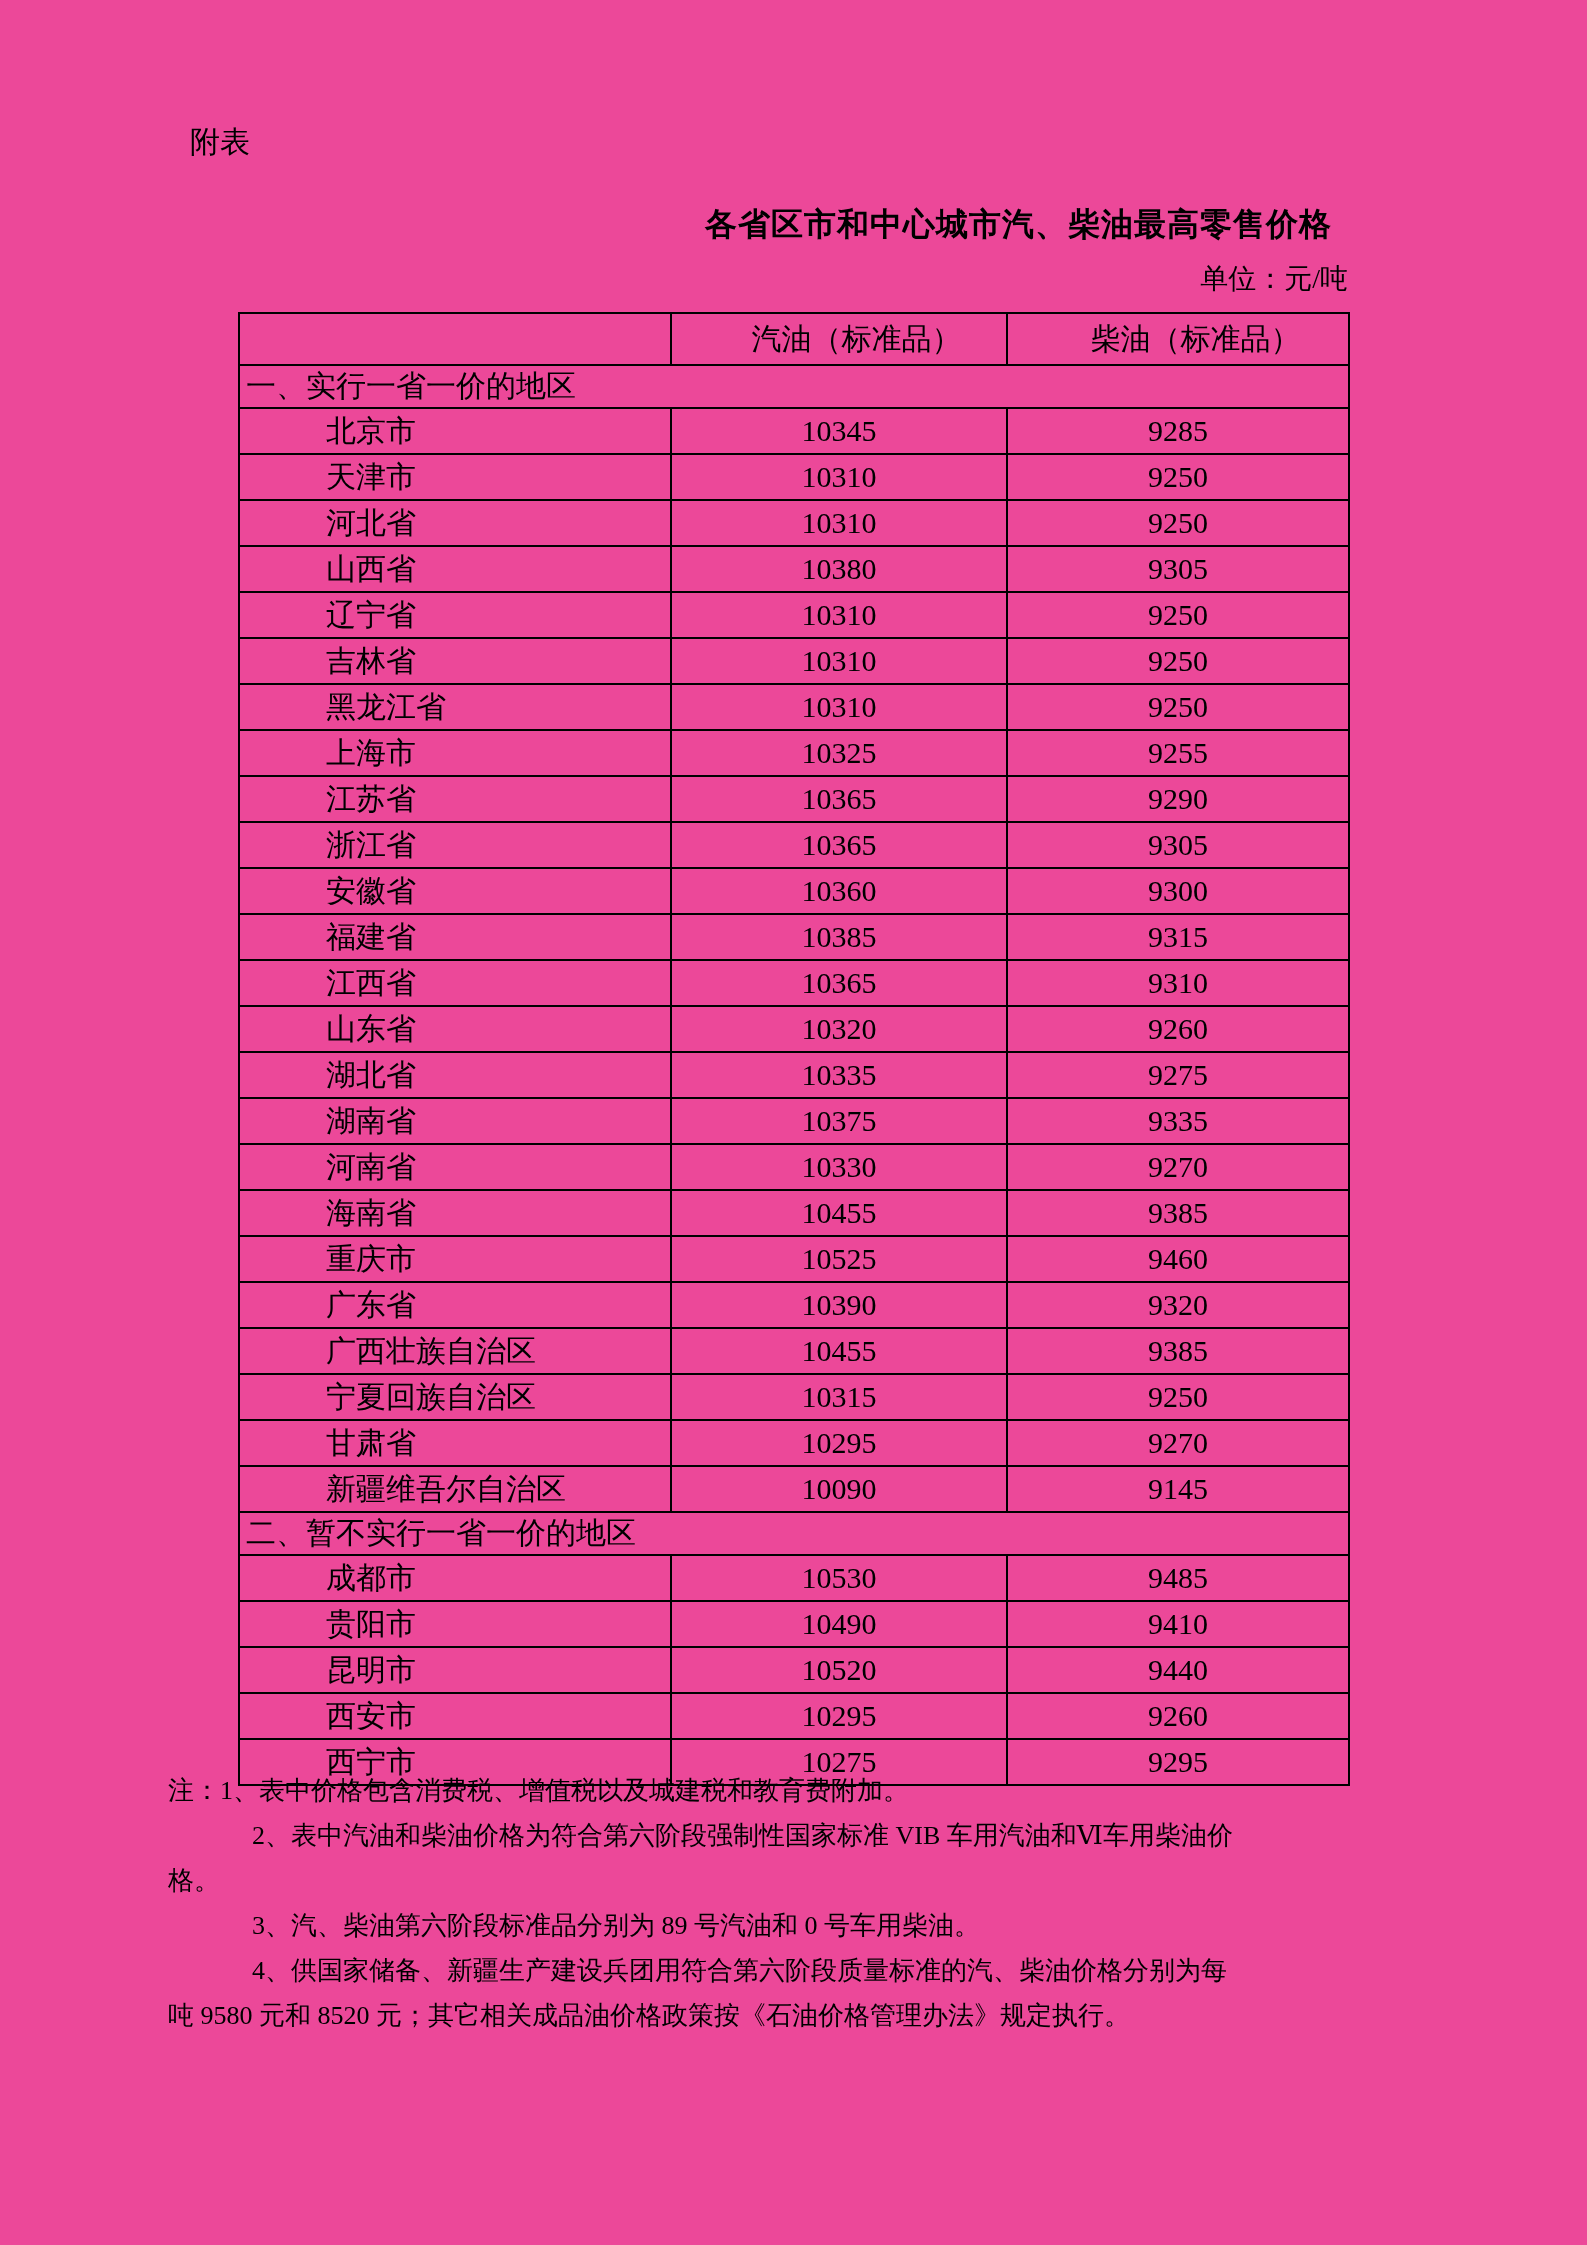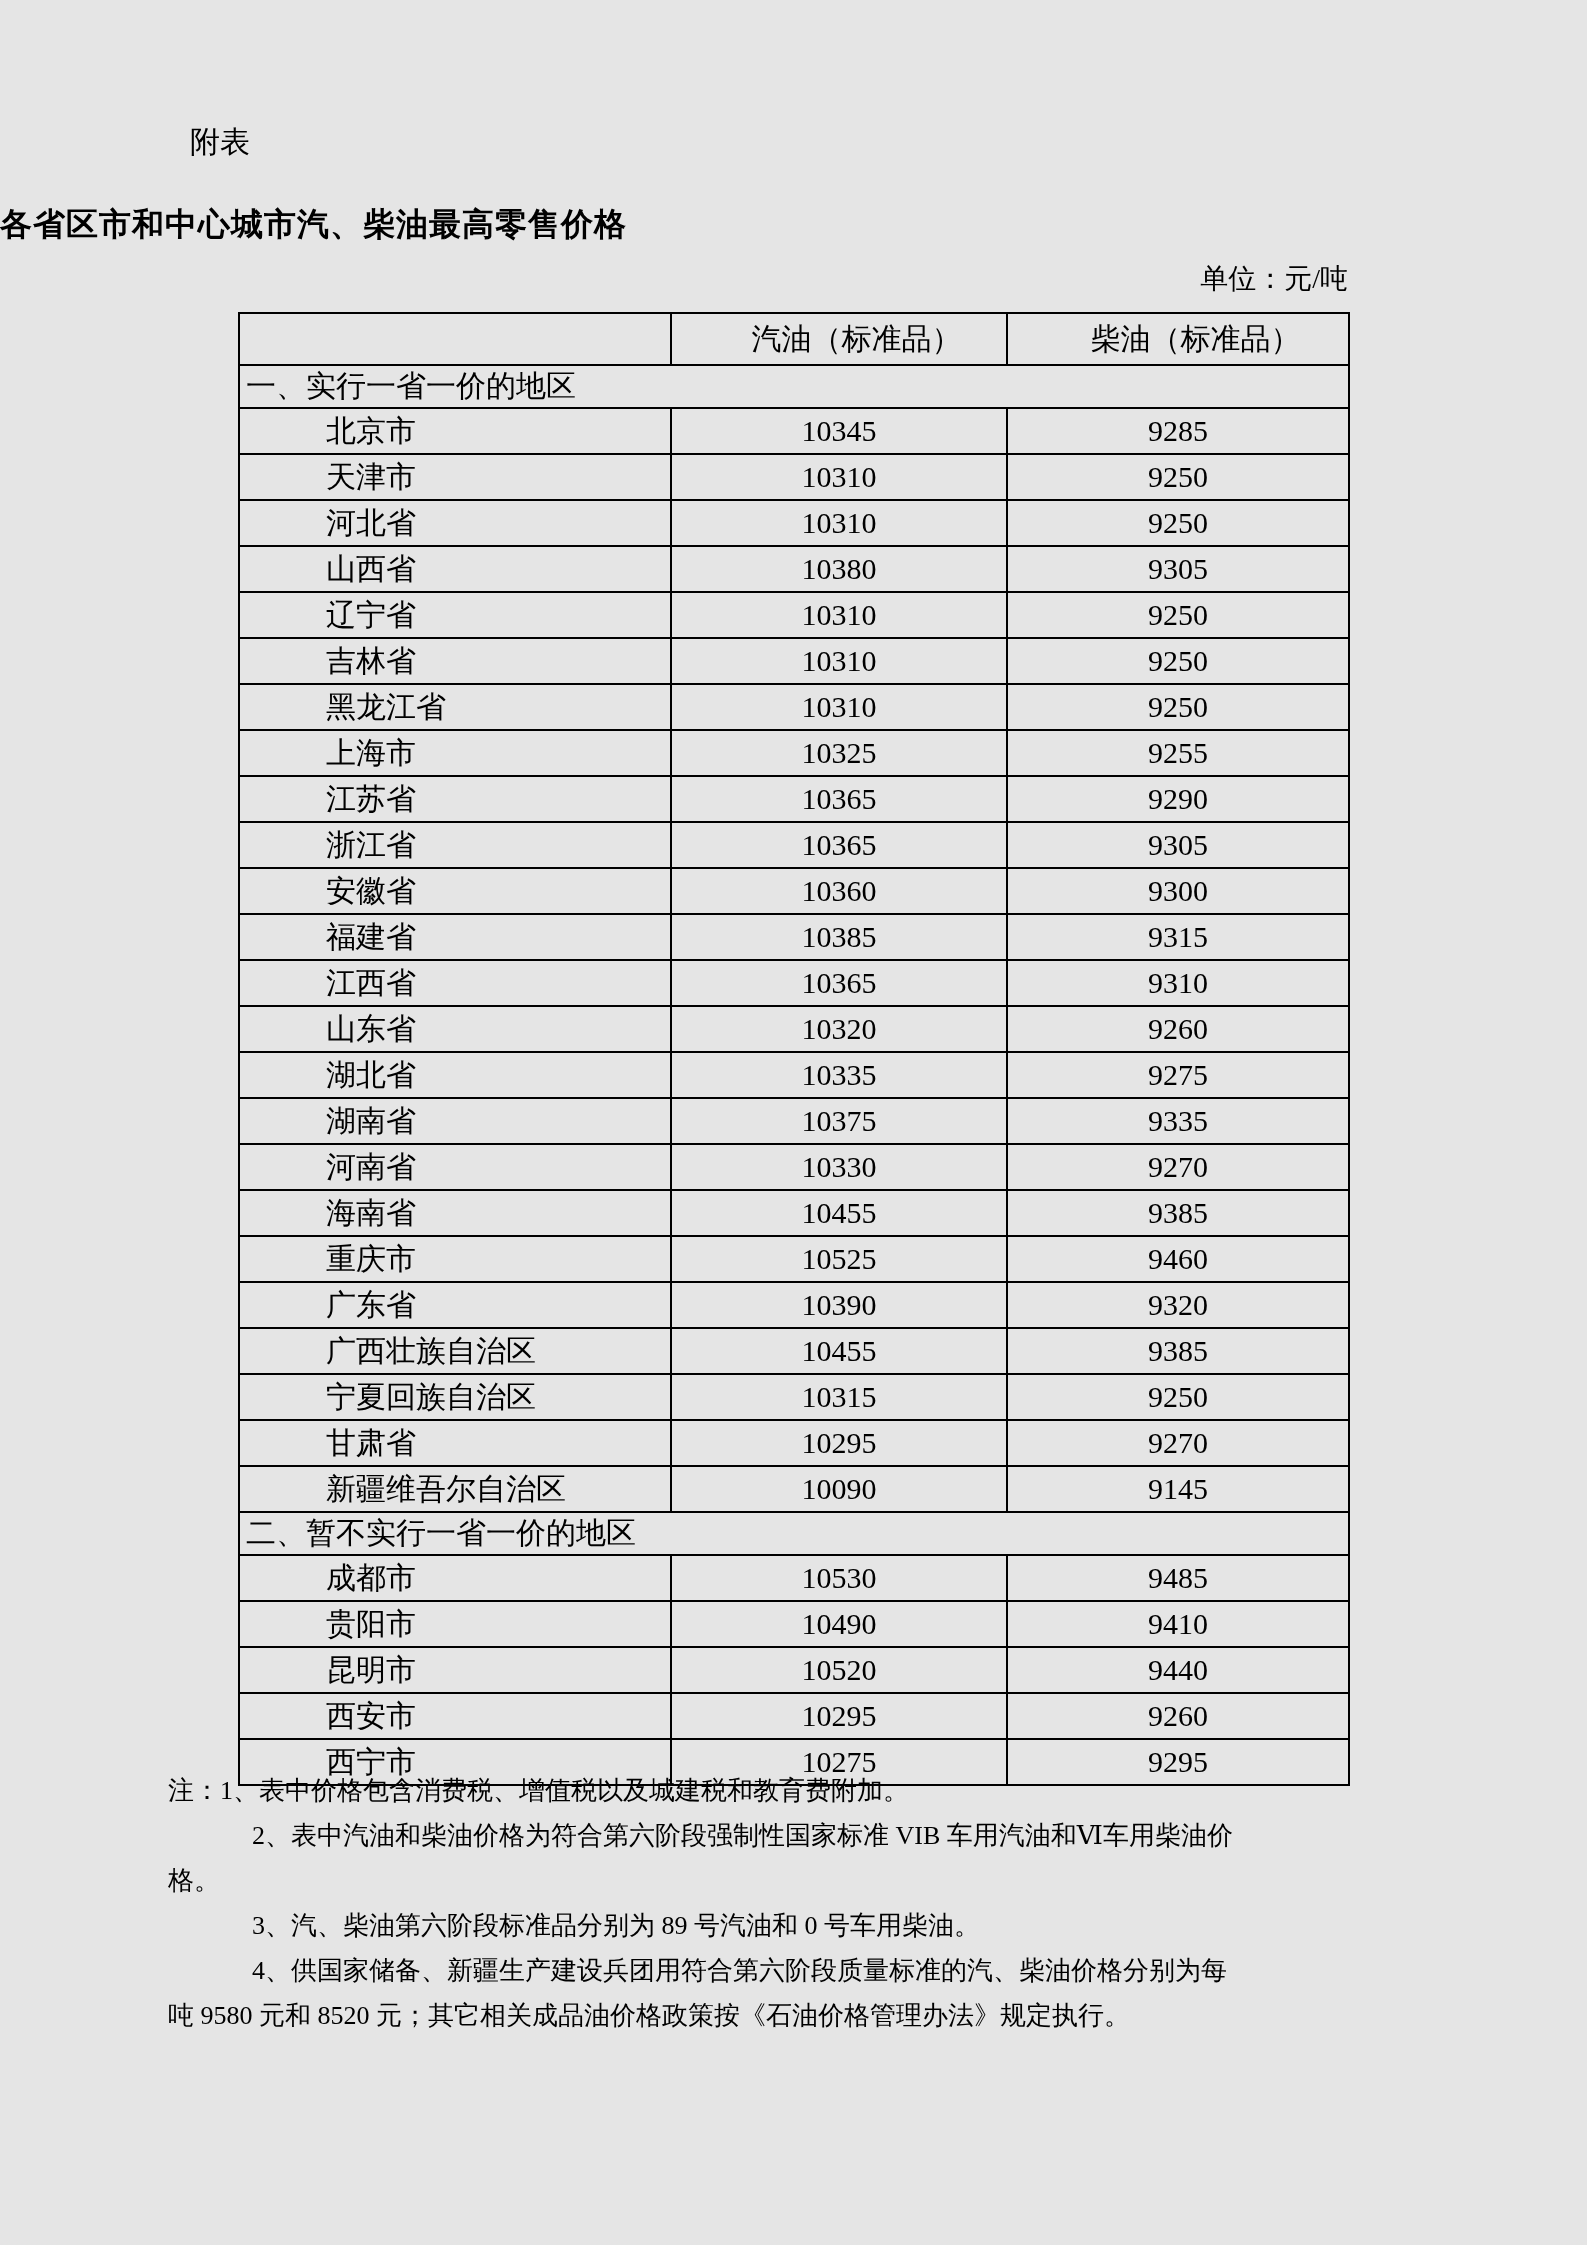--- a/index.html
+++ b/index.html
@@ -1,37 +1,37 @@
 <!DOCTYPE html>
 <html><head>
 <meta charset="utf-8">
 <style>
   html, body { margin: 0; padding: 0; background: #ffffff; }
   .page {
     position: relative;
     width: 1587px;
     height: 2245px;
-    background: #e5e5e5;
+    background: #ec4899;
     color: #000000;
     font-family: "Liberation Serif", "DejaVu Serif", serif;
     overflow: hidden;
   }
   .appendix {
     position: absolute;
     left: 190px;
     top: 122px;
     font-size: 30px;
   }
   .title {
     position: absolute;
     left: 0;
     top: 203px;
     width: 1332px;
     margin: 0;
-    text-align: left;
+    text-align: right;
     font-family: "Liberation Sans", "DejaVu Sans", sans-serif;
     font-weight: bold;
     font-size: 32px;
     letter-spacing: 1px;
   }
   .unit {
     position: absolute;
     left: 238px;
     top: 260px;
     width: 1110px;

